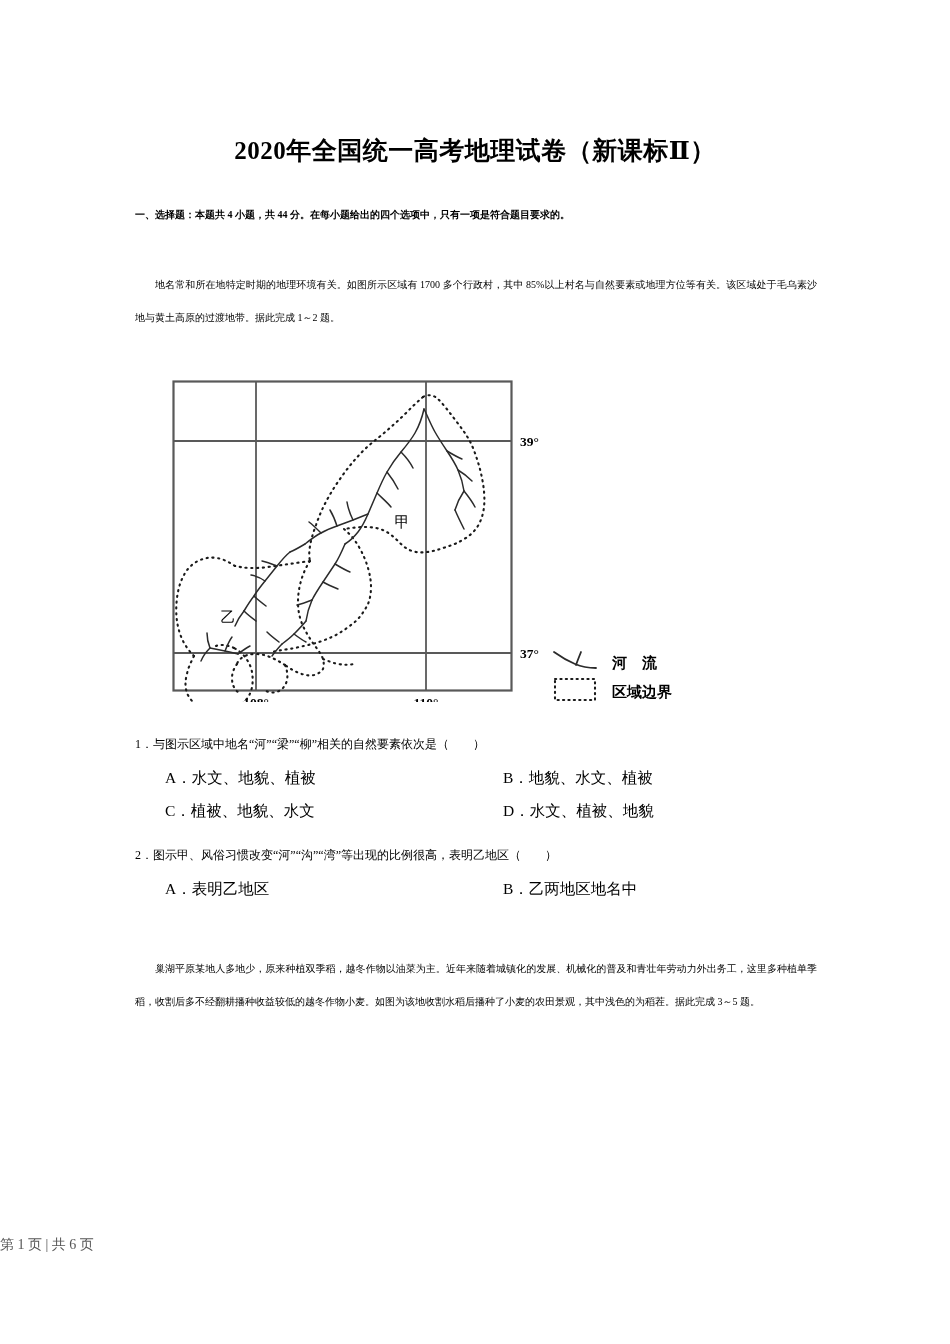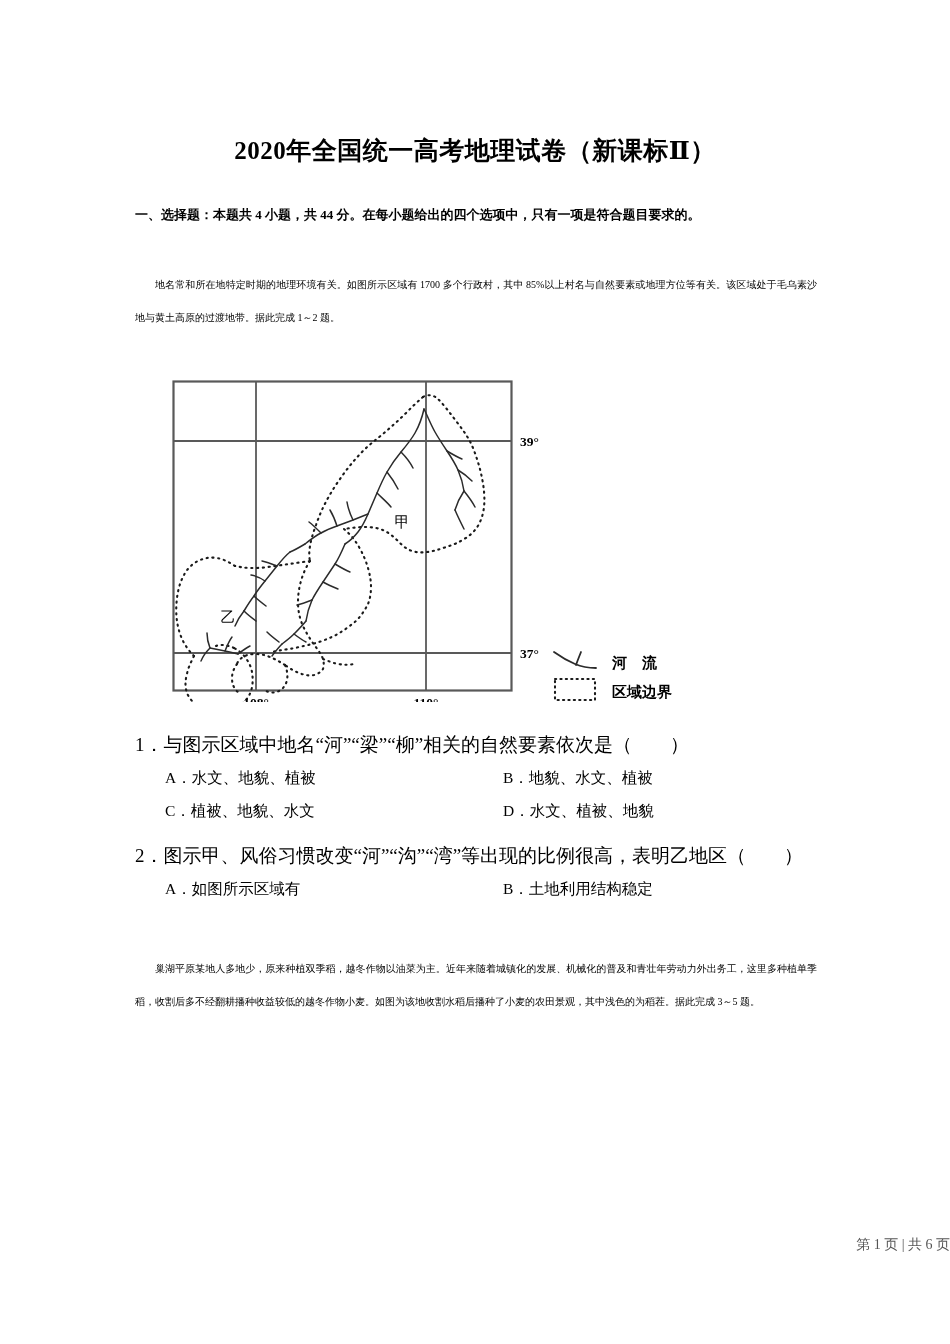--- a/index.html
+++ b/index.html
@@ -29,21 +29,21 @@
     text-align: center;
     font-size: 25px;
     font-weight: bold;
     letter-spacing: 0.5px;
   }
   .section-head {
     position: absolute;
     left: 135px;
     top: 182px;
     width: 682px;
-    font-size: 13px;
+    font-size: 10px;
     font-weight: bold;
     line-height: 33px;
     text-align: justify;
     text-align-last: left;
   }
   .para {
     position: absolute;
     font-size: 10px;
     line-height: 33px;
     text-align: justify;
@@ -67,21 +67,21 @@
     left: 172px;
     top: 364px;
     width: 502px;
     height: 322px;
   }
   .map-svg { display: block; }
 
   
   .question {
     position: absolute;
-    font-size: 19px;
+    font-size: 12px;
     line-height: 33px;
     width: 690px;
   }
   .q-stem { white-space: nowrap; }
   .opt-row {
     position: absolute;
     font-size: 15.5px;
     line-height: 33px;
     width: 690px;
   }
@@ -97,21 +97,21 @@
   #q1-opts-b { left: 135px; top: 778px; height: 33px; text-decoration: underline; }
   #q2 { left: 135px; top: 823px; }
   #q2-opts-a { left: 135px; top: 856px; height: 33px; }
   #q2-opts-b { left: 135px; top: 889px; height: 33px; }
 
   .footer {
     position: absolute;
     left: 0;
     top: 1220px;
     width: 950px;
-    text-align: right;
+    text-align: left;
     font-size: 14px;
     color: #555555;
   }
 </style>
 </head>
 <body>
 
 <div class="page">
 
   <div class="doc-title">2020年全国统一高考地理试卷（新课标Ⅱ）</div>
@@ -262,21 +262,21 @@
   </div>
   <div class="opt-row" id="q1-opts-b">
     <span class="opt left"><span>C．</span><span>植被、地貌、水文</span></span>
     <span class="opt right"><span>D．</span><span>水文、植被、地貌</span></span>
   </div>
 
   <div class="question" id="q2">
     <span class="q-stem">2．</span><span class="q-stem">图示甲、风俗习惯改变“河”“沟”“湾”等出现的比例很高，表明乙地区（　　）</span>
   </div>
   <div class="opt-row" id="q2-opts-a">
-    <span class="opt left"><span>A．</span><span>如图所示区域有</span></span>
-    <span class="opt right"><span>B．</span><span>土地利用结构稳定</span></span>
+    <span class="opt left"><span>A．</span><span>表明乙地区</span></span>
+    <span class="opt right"><span>B．</span><span>乙两地区地名中</span></span>
   </div>
 
   <div class="para" id="intro-para-2">巢湖平原某地人多地少，原来种植双季稻，越冬作物以油菜为主。近年来随着城镇化的发展、机械化的普及和青壮年劳动力外出务工，这里多种植单季稻，收割后多不经翻耕播种收益较低的越冬作物小麦。如图为该地收割水稻后播种了小麦的农田景观，其中浅色的为稻茬。据此完成 3～5 题。</div>
 
   <div class="footer">第 1 页 | 共 6 页</div>
 
 </div>
 
 </body></html>

